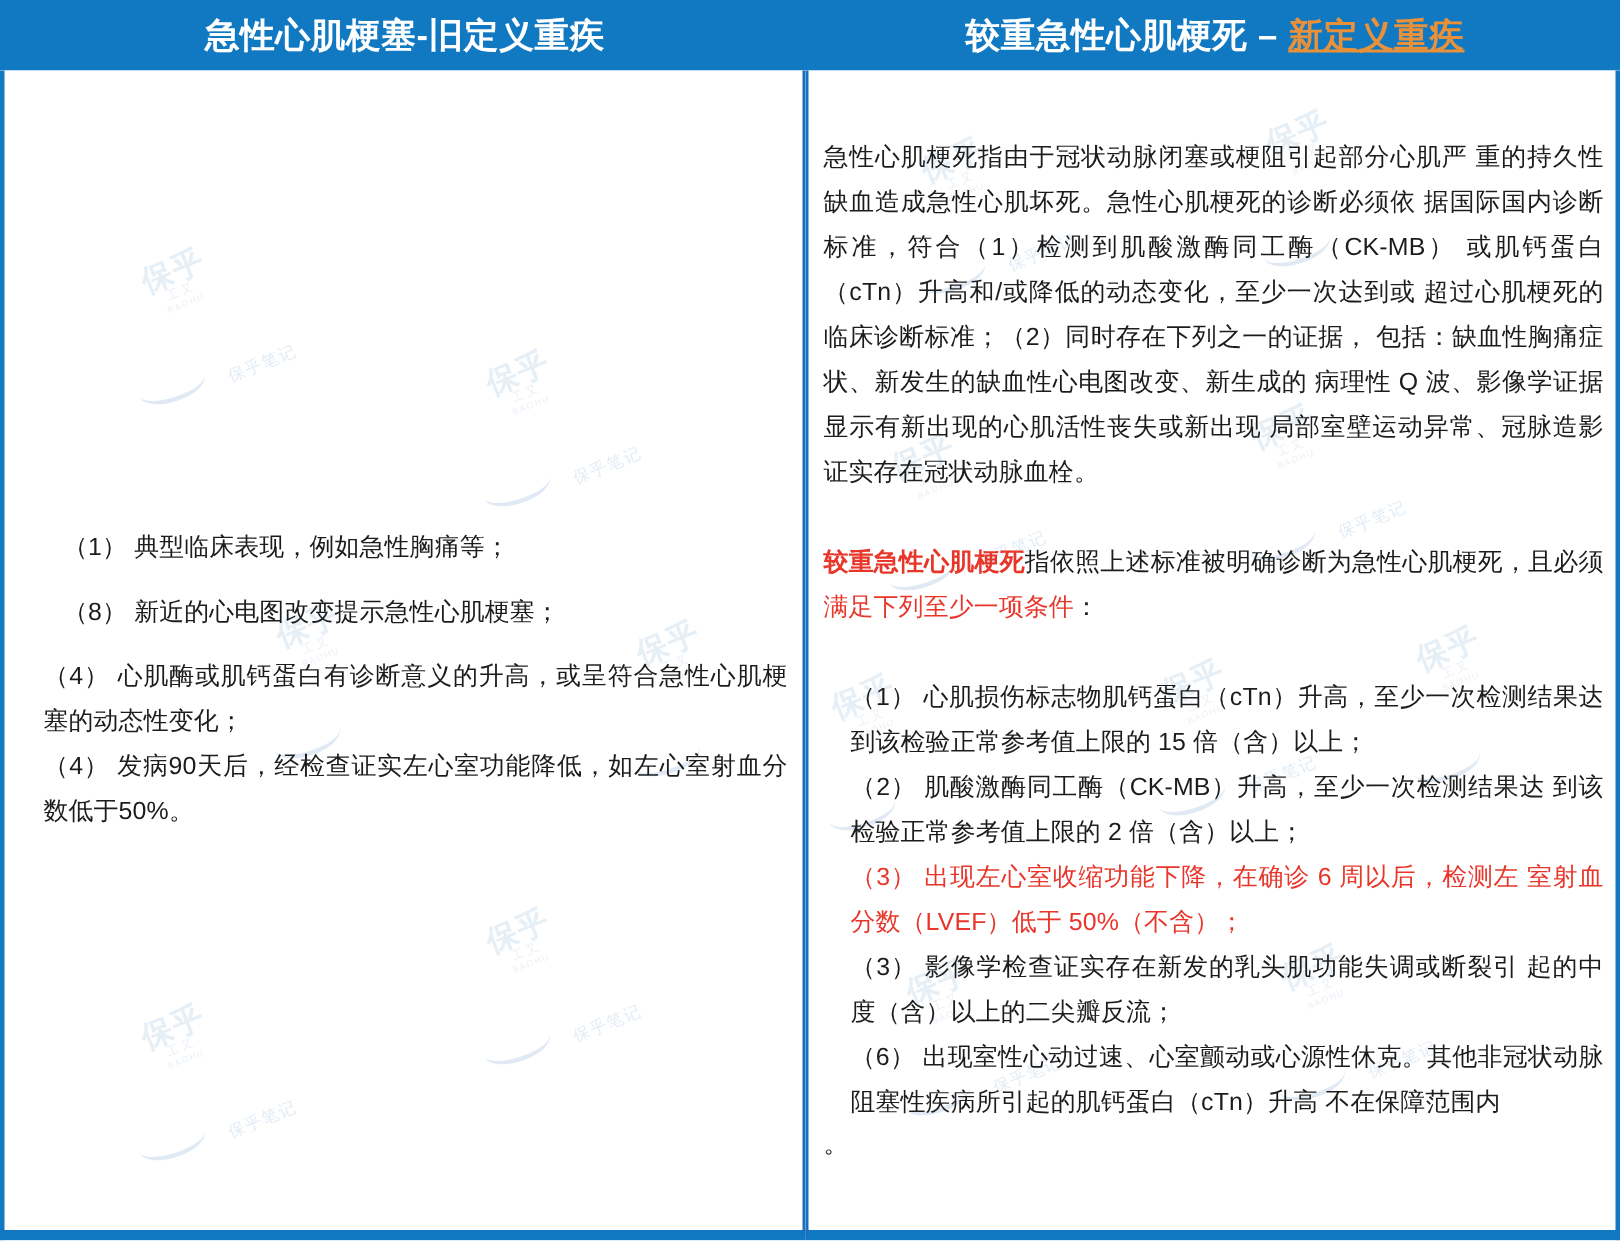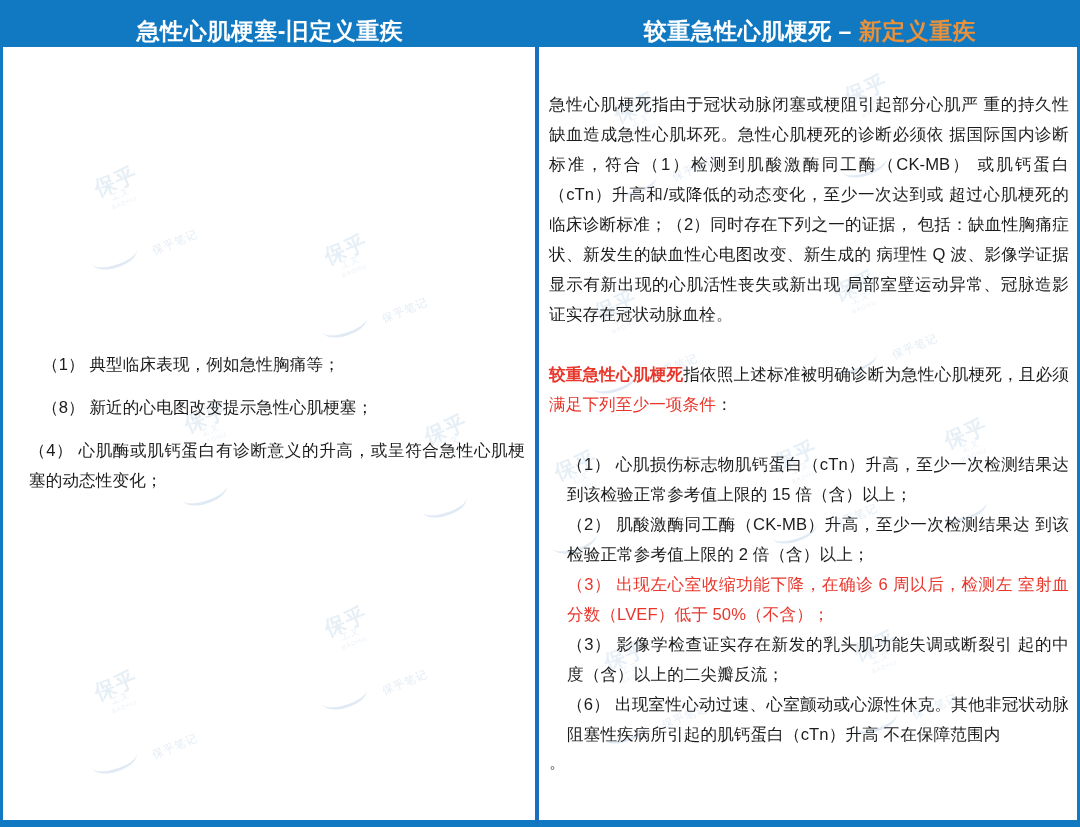--- a/index.html
+++ b/index.html
@@ -25,32 +25,33 @@
     left: 0; top: 0;
     width: 1080px;
     height: 47px;
     background: #1079c2;
     display: flex;
   }
   .header-cell {
     flex: 0 0 540px;
     height: 47px;
     display: flex;
-    align-items: flex-end;
+    align-items: center;
     justify-content: center;
     white-space: nowrap;
   }
   .header-title {
     font-size: 23px;
     font-weight: bold;
     color: #ffffff;
     letter-spacing: 0.5px;
   }
   .header-title .accent-orange {
     color: #e8913a;
+    text-decoration: underline;
   }
 
   
   .panels {
     position: absolute;
     left: 0; top: 47px;
     width: 1080px;
     height: 780px;
     display: flex;
     box-sizing: border-box;
@@ -239,20 +240,21 @@
           <div class="wm-sub">工又</div>
           <div class="wm-mini">BAOHU</div>
         </div>
         <div class="wm-note" style="left:378px; top:628px;">保乎笔记</div>
       </div>
 
       <div class="content content-left">
         <p class="sub">（1） 典型临床表现，例如急性胸痛等；</p>
         <p class="sub">（8） 新近的心电图改变提示急性心肌梗塞；</p>
         <p class="sub-hang" style="padding-left:18px; text-indent:-0px;">（4） 心肌酶或肌钙蛋白有诊断意义的升高，或呈符合急性心肌梗塞的动态性变化；</p>
+        <p class="sub-hang" style="padding-left:18px;">（4） 发病90天后，经检查证实左心室功能降低，如左心室射血分数低于50%。</p>
       </div>
     </div>
 
     <div class="panel panel-right">
 
       <div class="wm-layer">
         <div class="wm-swoosh" style="left:72px; top:122px;"></div>
         <div class="wm" style="left:78px; top:50px;">
           <div class="wm-logo">保乎</div>
           <div class="wm-sub">工又</div>

